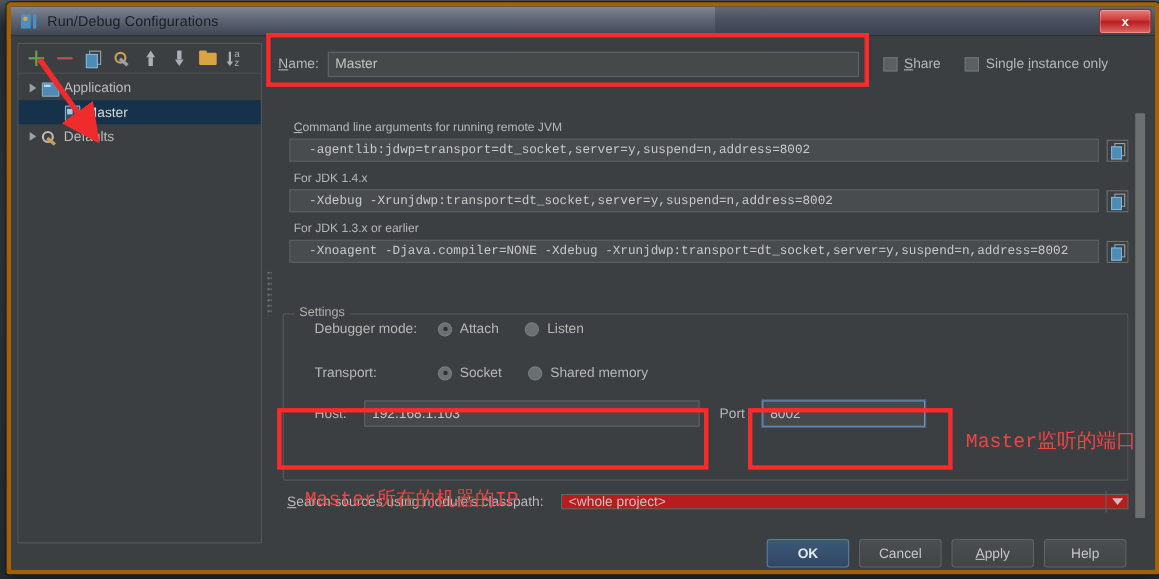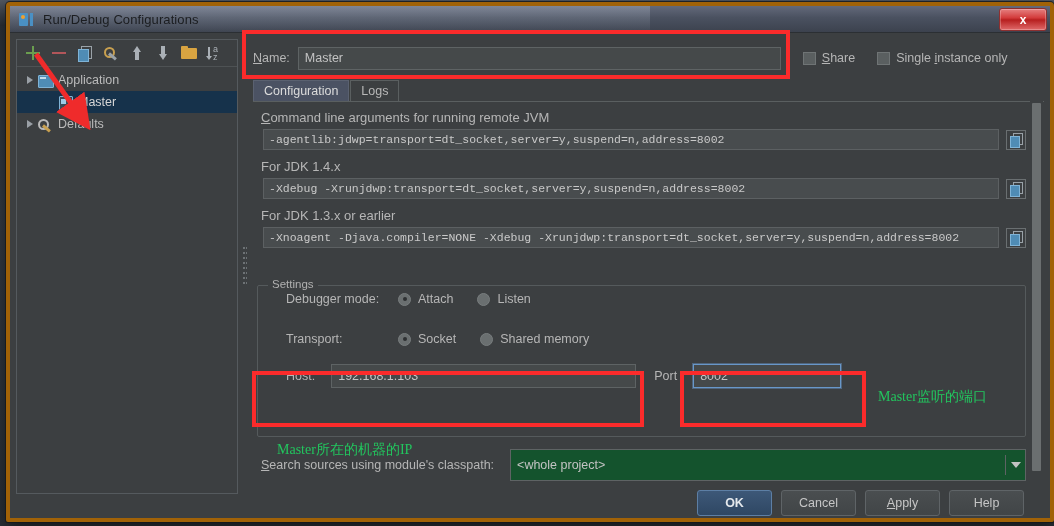--- a/index.html
+++ b/index.html
@@ -368,38 +368,38 @@
   }
 
   
   #config-pane {
     position: absolute;
     left: 0; top: 62px;
     right: 18px; bottom: 0;
     overflow: hidden;
   }
   .sec-label {
-    font-size: 13px; color: #b6b6b6;
-    margin: 9px 0 4px 8px;
+    font-size: 11px; color: #b6b6b6;
+    margin: 9px 0 4px 14px;
   }
   .sec-label u { text-decoration: underline; }
   .ro-row {
     display: flex; align-items: center;
     margin: 0 0 0 10px;
   }
   .ro-field {
     flex: 1 1 auto;
     height: 21px;
     background: #484c4e;
     border: 1px solid #5c6062;
     color: #c9c9c9;
     font-family: "Liberation Mono", monospace;
     font-size: 11.5px;
     line-height: 19px;
-    padding: 0 5px;
+    padding: 0 17px;
     box-sizing: border-box;
     white-space: nowrap;
     overflow: hidden;
   }
   .copy-btn {
     width: 20px; height: 20px;
     margin-left: 7px;
     border: 1px solid #6a6f71;
     background: #3c3f41;
     position: relative;
@@ -492,22 +492,22 @@
   }
 
   
   #search-row {
     position: absolute;
     left: 8px; right: 0; top: 348px;
     display: flex; align-items: center;
   }
   #search-combo {
     flex: 1 1 auto;
-    height: 32px;
-    background: #14532d;
+    height: 14px;
+    background: #b91c1c;
     border: 1px solid #5e6364;
     display: flex; align-items: center;
     margin-left: 8px;
     box-sizing: border-box;
     cursor: pointer;
   }
   #search-combo .val {
     flex: 1 1 auto;
     color: #c3c3c3;
     font-size: 12.5px;
@@ -576,23 +576,23 @@
   
   .redbox {
     position: absolute;
     border: 4px solid #fb2b2b;
     box-sizing: border-box;
     pointer-events: none;
     z-index: 50;
   }
   .redtext {
     position: absolute;
-    color: #22c55e;
-    font-size: 14px;
-    font-family: Liberation Serif, serif;
+    color: #ef4444;
+    font-size: 18px;
+    font-family: Liberation Mono, monospace;
     white-space: nowrap;
     pointer-events: none;
     z-index: 51;
   }
   #arrow-svg {
     position: absolute;
     left: 0; top: 0;
     width: 1054px; height: 526px;
     pointer-events: none;
     z-index: 52;
@@ -665,24 +665,20 @@
         <span class="chk-wrap">
           <span class="checkbox"></span>
           <span><u>S</u>hare</span>
         </span>
         <span class="chk-wrap">
           <span class="checkbox"></span>
           <span>Single <u>i</u>nstance only</span>
         </span>
       </div>
 
-      <div id="tabs">
-        <div class="tab active">Configuration</div>
-        <div class="tab">Logs</div>
-      </div>
 
       <div id="config-pane">
 
         <div class="sec-label"><u>C</u>ommand line arguments for running remote JVM</div>
         <div class="ro-row">
           <div class="ro-field">-agentlib:jdwp=transport=dt_socket,server=y,suspend=n,address=8002</div>
           <div class="copy-btn"></div>
         </div>
 
         <div class="sec-label">For JDK 1.4.x</div>

